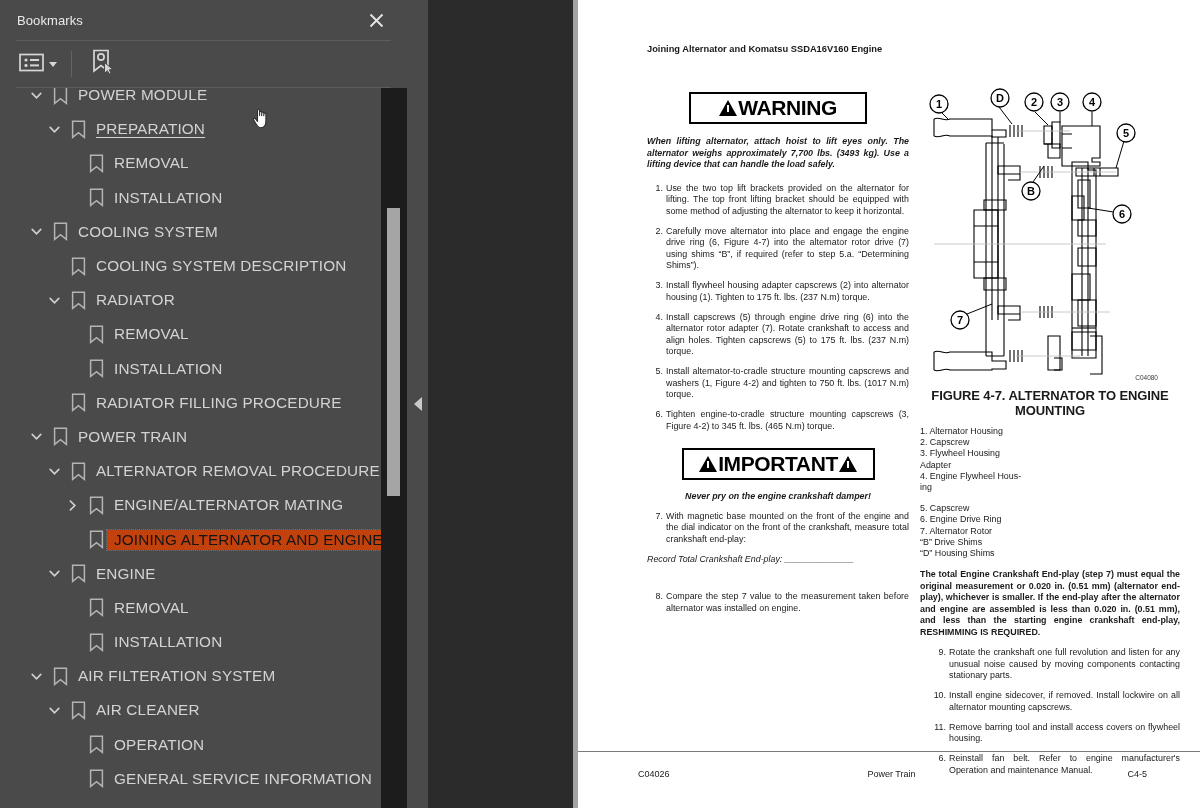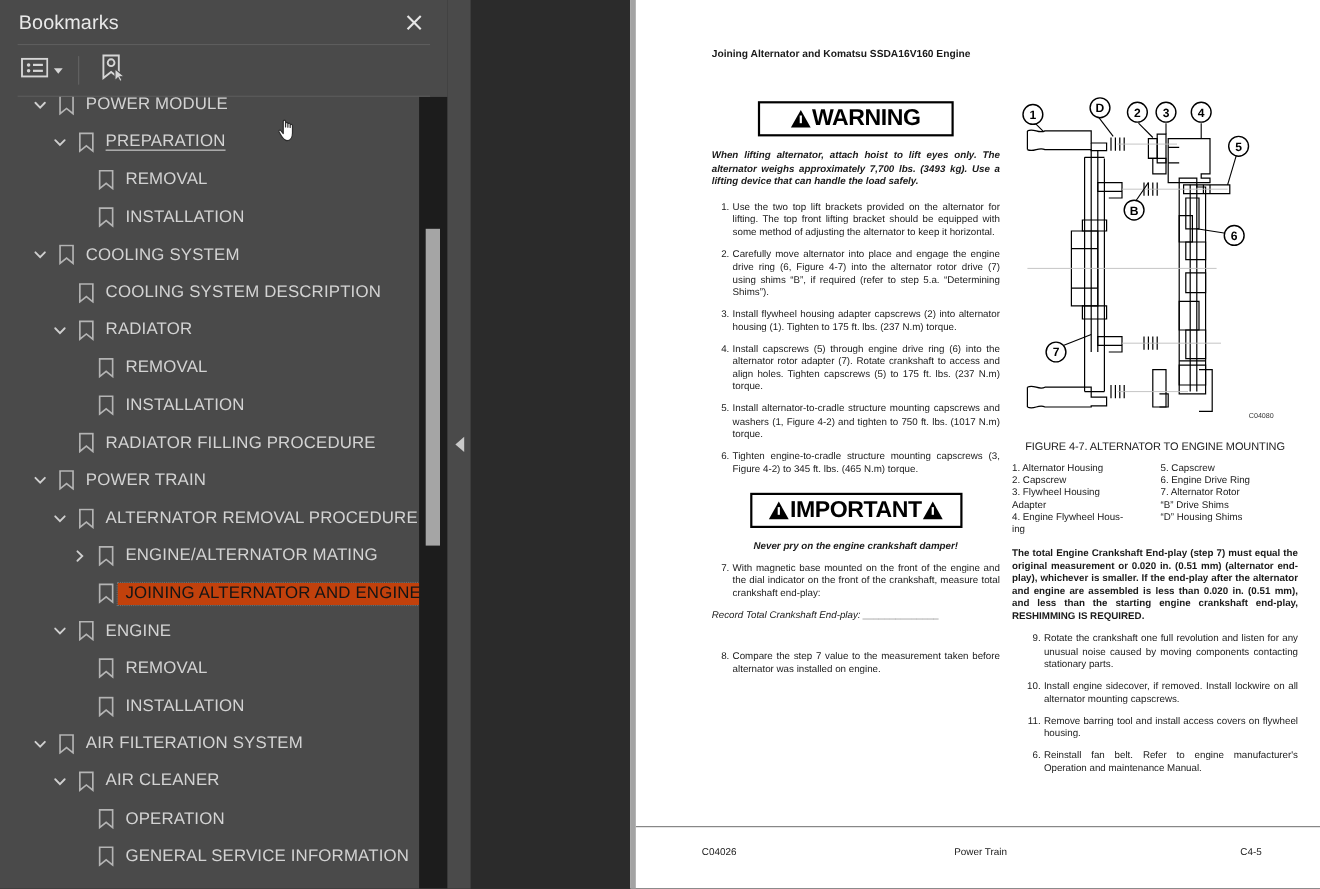--- a/index.html
+++ b/index.html
@@ -20,21 +20,21 @@
     display: flex; flex-direction: column;
     overflow: hidden;
   }
   #panel-header {
     height: 40px; flex: 0 0 40px;
     display: flex; align-items: center;
     padding: 0 16px 0 17px;
     position: relative;
   }
   #panel-title {
-    font-size: 18px; color: #e9e9e9;
+    font-size: 13px; color: #e9e9e9;
     letter-spacing: .1px;
   }
   #panel-close {
     position: absolute; right: 20px; top: 50%;
     transform: translateY(-50%);
     width: 22px; height: 22px;
     display: flex; align-items: center; justify-content: center;
     cursor: pointer;
   }
   #panel-close svg { display: block; }
@@ -226,28 +226,29 @@
     width: 16px; text-align: right;
   }
   ol.steps.indented { padding-left: 10px; }
 
   
   #figure-area {
     position: relative;
     width: 260px; height: 298px;
   }
   #fig-caption {
-    font-size: 10px; font-weight: normal; color: #1a1a1a;
-    text-align: center; margin-top: 15px; margin-bottom: 8px;
+    font-size: 13px; font-weight: bold; color: #1a1a1a;
+    text-align: center; margin-top: 2px; margin-bottom: 8px;
     letter-spacing: -0.1px;
   }
   #fig-legend {
     display: flex; gap: 10px;
     font-size: 8.9px; line-height: 11.2px; color: #1a1a1a;
     margin-bottom: 10px;
+    flex-direction: column;
   }
   #fig-legend .lcol { width: 50%; }
   #fig-legend .litem { white-space: pre-line; }
 
   #para-endplay { margin-bottom: 9px; font-weight: bold; }
 
   
   #page-footer {
     position: absolute; left: 0; bottom: 0;
     width: 627px; height: 57px;

